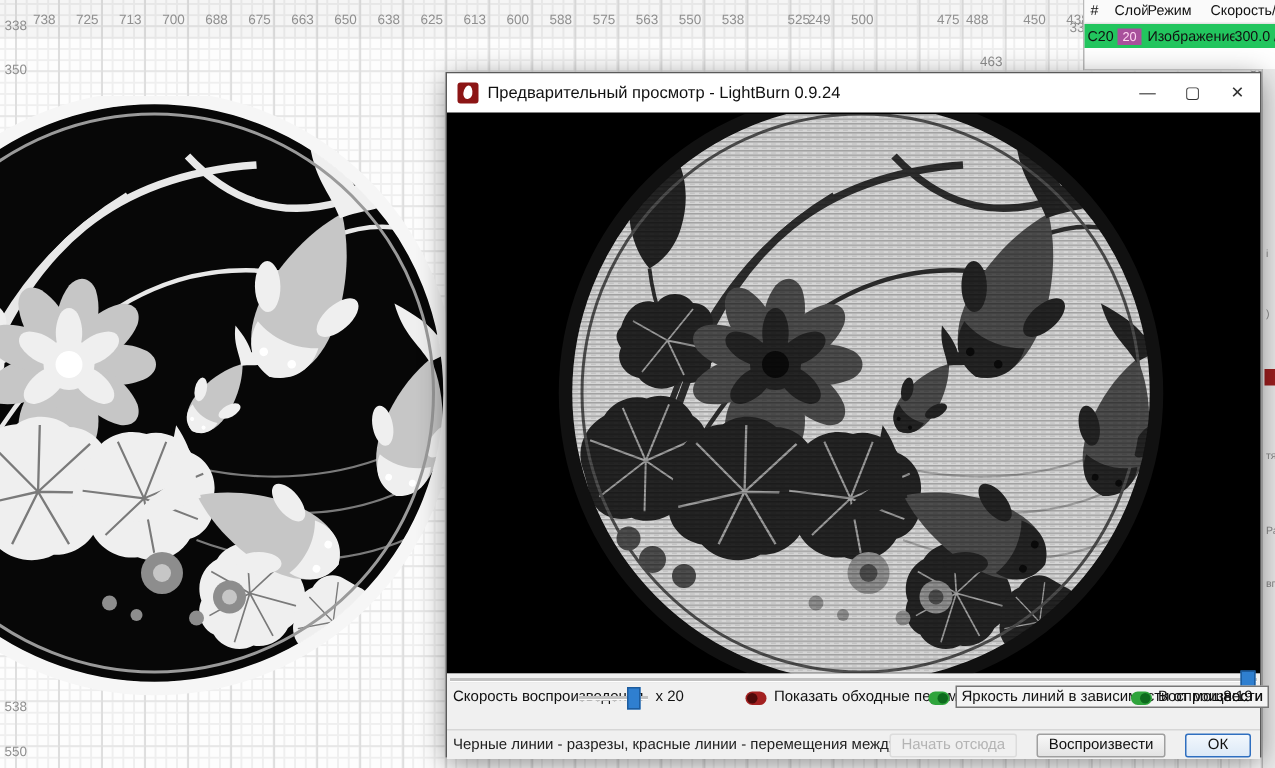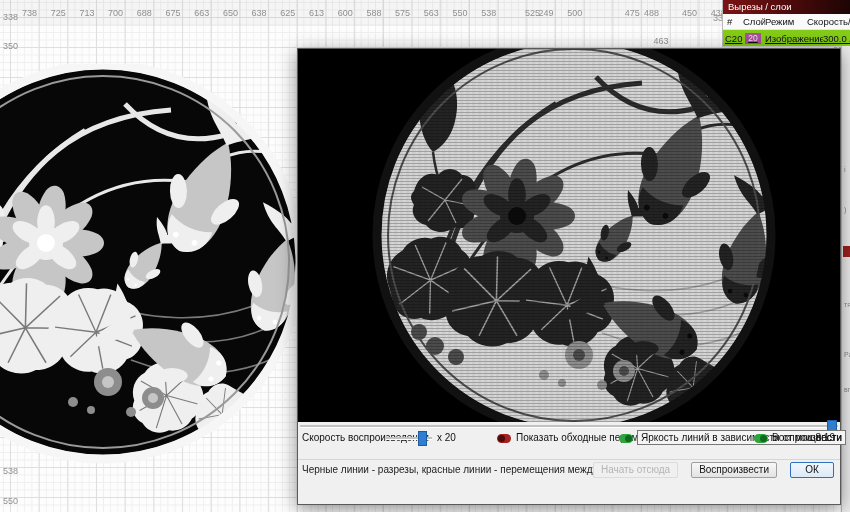--- a/index.html
+++ b/index.html
@@ -30,21 +30,21 @@
   #layers-panel{position:absolute;left:722px;top:0;width:128px;height:46px;background:#fff;
     border-left:1px solid #b9b9b9;border-bottom:1px solid #cfcfcf;font-size:9.5px;color:#111;}
   #layers-header{height:14px;line-height:14px;padding-left:5px;color:#fff;font-size:9.5px;
     background:linear-gradient(90deg,#7c1313,#4a0a0a 55%,#1c0404);}
   #layers-cols{display:flex;height:15px;align-items:center;background:#fafafa;border-bottom:1px solid #e4e4e4;}
   #layers-cols span{white-space:nowrap;overflow:hidden;}
   .c-hash{width:16px;padding-left:4px;}
   .c-layer{width:22px;}
   .c-mode{width:42px;}
   .c-speed{flex:1;}
-  #layer-row{display:flex;height:16px;align-items:center;background:#84cc16;text-decoration:underline;}
+  #layer-row{display:flex;height:16px;align-items:center;background:#22c55e;}
   #layer-row span{white-space:nowrap;overflow:hidden;}
   .layer-badge{display:inline-block;width:16px;height:11px;line-height:11px;text-align:center;
     background:#a8509c;color:#ffd7f2;font-size:8.5px;margin-right:4px;}
   .r-id{width:20px;padding-left:2px;}
   .r-mode{width:58px;}
   .r-speed{flex:1;}
 
   
   #right-sliver{position:absolute;left:841px;top:46px;width:9px;height:466px;background:#ededed;
     border-left:1px solid #bdbdbd;font-size:7px;color:#8a8a8a;overflow:hidden;}
@@ -227,21 +227,20 @@
       <span class="rlabel side" style="left: 713px; top: 13px;">338</span>
       <span class="rlabel side" style="left: 833px; top: 40px;">350</span>
     </div>
 
   <svg id="left-art" class="art-work" width="544" height="420" viewBox="0 0 544 420">
     <use href="#artwork" transform="translate(276,198)"></use>
   </svg>
 </div>
 
 <div id="layers-panel">
-  <div id="layers-header">Вырезы / слои</div>
   <div id="layers-cols">
     <span class="c-hash">#</span>
     <span class="c-layer">Слой</span>
     <span class="c-mode">Режим</span>
     <span class="c-speed">Скорость/мо</span>
   </div>
   <div id="layer-row">
     <span class="r-id">C20</span>
     <span class="layer-badge">20</span>
     <span class="r-mode">Изображение</span>
@@ -252,20 +251,27 @@
 <div id="right-sliver">
   <div class="sliver-red"></div>
 <span class="sliver-frag" style="top: 120px;">і</span>
     <span class="sliver-frag" style="top: 160px;">)</span>
     <span class="sliver-frag" style="top: 255px;">тя</span>
     <span class="sliver-frag" style="top: 305px;">Ра</span>
     <span class="sliver-frag" style="top: 340px;">вп</span>
   </div>
 
 <div id="preview-window">
+  <div id="titlebar">
+    <div id="tb-icon"></div>
+    <div id="tb-title">Предварительный просмотр - LightBurn 0.9.24</div>
+    <div class="tb-btn">—</div>
+    <div class="tb-btn">▢</div>
+    <div class="tb-btn">✕</div>
+  </div>
 
   <div id="client">
 
     <svg class="art-prev" width="542" height="373" viewBox="0 0 542 373">
       <rect x="0" y="0" width="542" height="373" fill="#000"></rect>
       <use href="#artwork" transform="translate(276,186)"></use>
       <circle cx="276" cy="186" r="193" fill="url(#scanpat)"></circle>
     </svg>
   </div>
 

